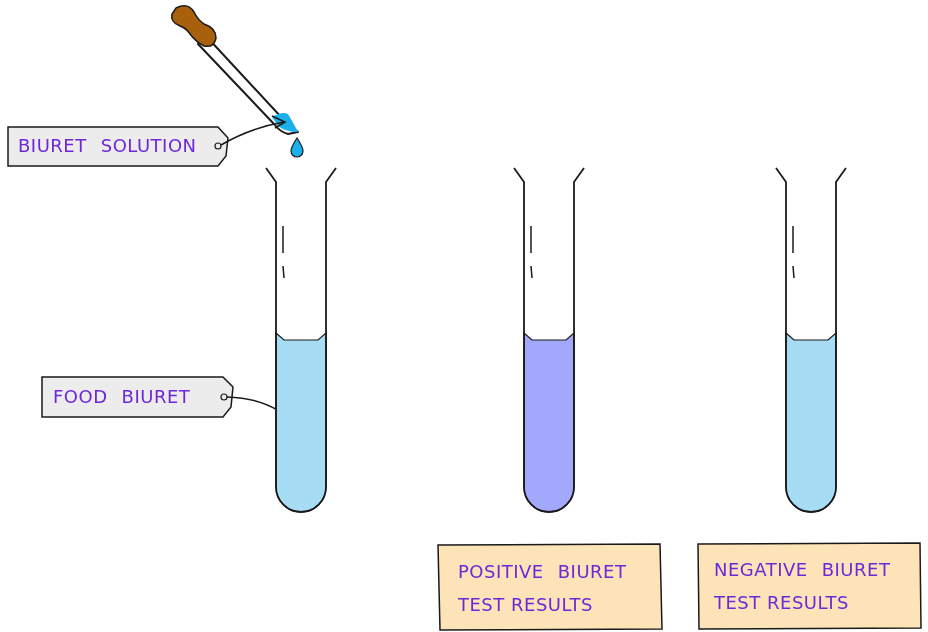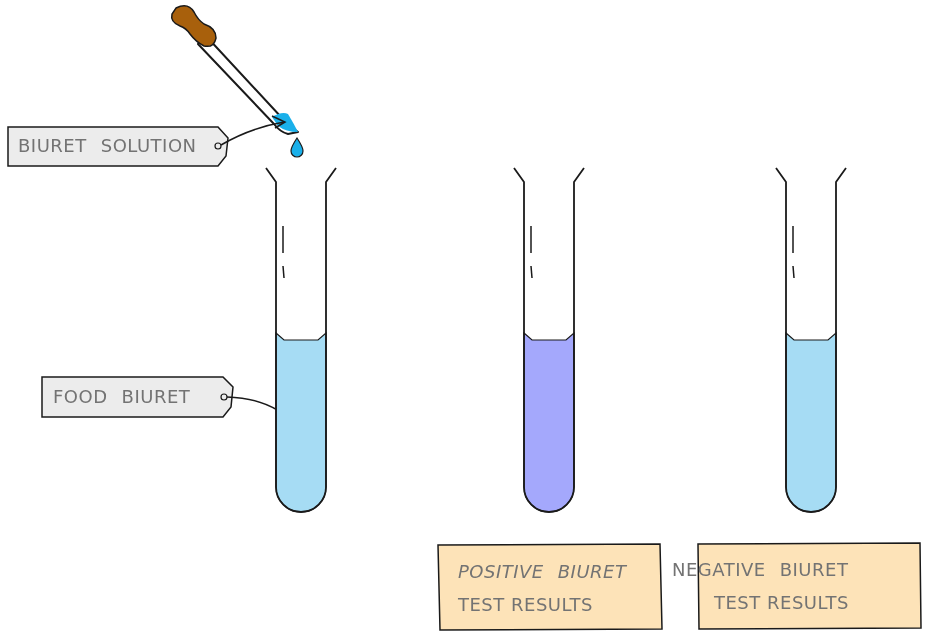--- a/index.html
+++ b/index.html
@@ -1,20 +1,20 @@
 <!DOCTYPE html>
 <html><head>
 <meta charset="utf-8">
 <style>
   html, body { margin: 0; padding: 0; background: #ffffff; }
   body { width: 928px; height: 632px; position: relative; overflow: hidden;
          font-family: "DejaVu Sans", sans-serif; }
   svg#scene { position: absolute; left: 0; top: 0; }
   .lbl { position: absolute; font-family: "DejaVu Sans", sans-serif; font-size: 18px;
-         color: #737373; letter-spacing: 0.5px; white-space: nowrap; }
+         color: #6d28d9; letter-spacing: 0.5px; white-space: nowrap; }
   .word-gap { display: inline-block; width: 14px; }
 </style>
 </head>
 <body>
 
 <svg id="scene" width="928" height="632" viewBox="0 0 928 632">
 
   <g>
     <path d="M206,36 L282,118 Q292,128 298,132 L288,134 Q280,132 274,124 L198,44 Z" fill="#ffffff" stroke="#1a1a1a" stroke-width="2" stroke-linejoin="round"></path>
     <path d="M272,117 Q282,111 288,114 Q294,124 298,132 Q286,132 278,126 Z" fill="#1ab0ea" stroke="none"></path>
@@ -62,21 +62,21 @@
 </svg>
 
 <div class="lbl" style="left:18px; top:135px;">
   <span>BIURET</span><span class="word-gap"></span><span>SOLUTION</span>
 </div>
 
 <div class="lbl" style="left:53px; top:386px;">
   <span>FOOD</span><span class="word-gap"></span><span>BIURET</span>
 </div>
 
-<div class="lbl" style="left:458px; top:561px;font-style:italic;">
+<div class="lbl" style="left:458px; top:561px;">
   <span>POSITIVE</span><span class="word-gap"></span><span>BIURET</span>
 </div>
 <div class="lbl" style="left:458px; top:594px;">TEST RESULTS</div>
 
-<div class="lbl" style="left:672px; top:559px;">
+<div class="lbl" style="left:714px; top:559px;">
   <span>NEGATIVE</span><span class="word-gap"></span><span>BIURET</span>
 </div>
 <div class="lbl" style="left:714px; top:592px;">TEST RESULTS</div>
 
 </body></html>

